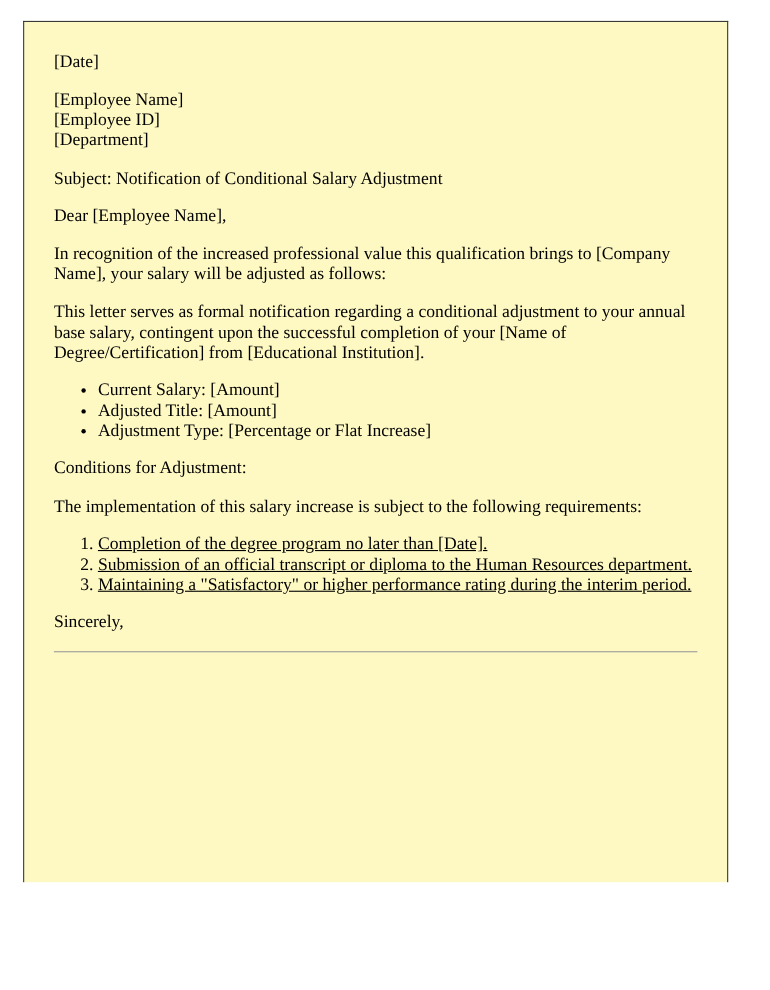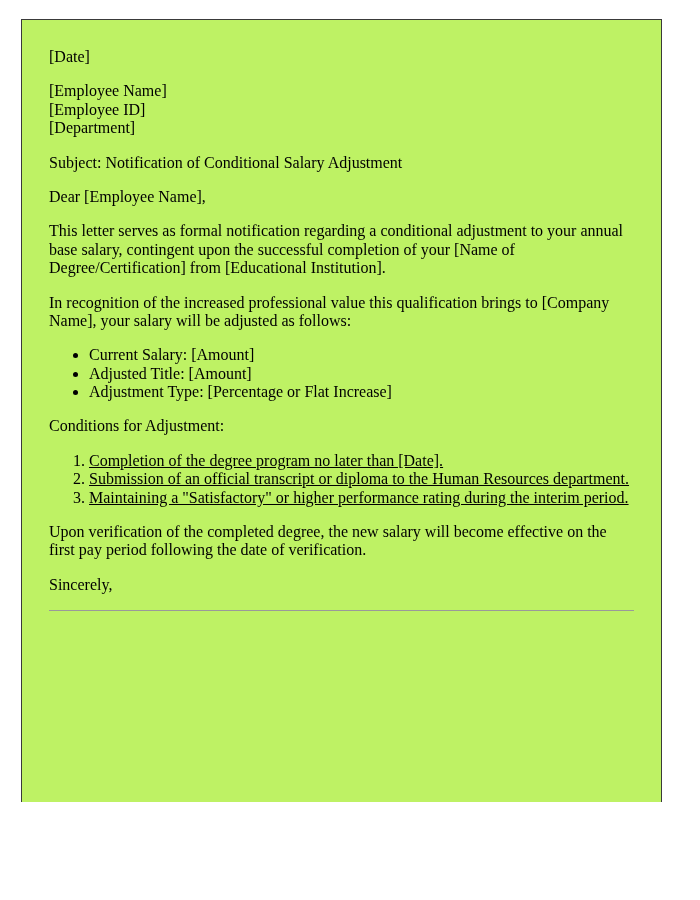--- a/index.html
+++ b/index.html
@@ -20,21 +20,21 @@
     position: absolute;
     left: 21px;
     top: 19px;
     width: 641px;
     height: 783px;
     box-sizing: border-box;
     border: 1px solid #3a3a3a;
     border-bottom: none;
     padding: 28px 27px 0 27px;
     overflow: hidden;
-    background: #bef264;
+    background: #fef9c3;
   }
   .letter-frame p {
     margin: 16px 0;
   }
   .letter-frame p.first {
     margin-top: 0;
   }
   .bold {
     font-weight: normal;
   }
@@ -70,40 +70,40 @@
   <p>
     <span>[Employee Name]</span><br>
     <span>[Employee ID]</span><br>
     <span>[Department]</span>
   </p>
 
   <p class="bold">Subject: Notification of Conditional Salary Adjustment</p>
 
   <p>Dear [Employee Name],</p>
 
+  <p>In recognition of the increased professional value this qualification brings to [Company Name], your salary will be adjusted as follows:</p>
+
   <p>This letter serves as formal notification regarding a conditional adjustment to your annual base salary, contingent upon the successful completion of your [Name of Degree/Certification] from [Educational Institution].</p>
-
-  <p>In recognition of the increased professional value this qualification brings to [Company Name], your salary will be adjusted as follows:</p>
 
   <ul class="salary-list">
     <li><span class="bold">Current Salary:</span> <span>[Amount]</span></li>
     <li><span class="bold">Adjusted Title:</span> <span>[Amount]</span></li>
     <li><span class="bold">Adjustment Type:</span> <span>[Percentage or Flat Increase]</span></li>
   </ul>
 
   <p class="bold">Conditions for Adjustment:</p>
 
+  <p>The implementation of this salary increase is subject to the following requirements:</p>
 
   <ol class="conditions-list">
     <li>Completion of the degree program no later than [Date].</li>
     <li>Submission of an official transcript or diploma to the Human Resources department.</li>
     <li>Maintaining a "Satisfactory" or higher performance rating during the interim period.</li>
   </ol>
 
-  <p>Upon verification of the completed degree, the new salary will become effective on the first pay period following the date of verification.</p>
 
 
   <p>Sincerely,</p>
 
 
   <hr class="divider">
 
 
 </div>
 

